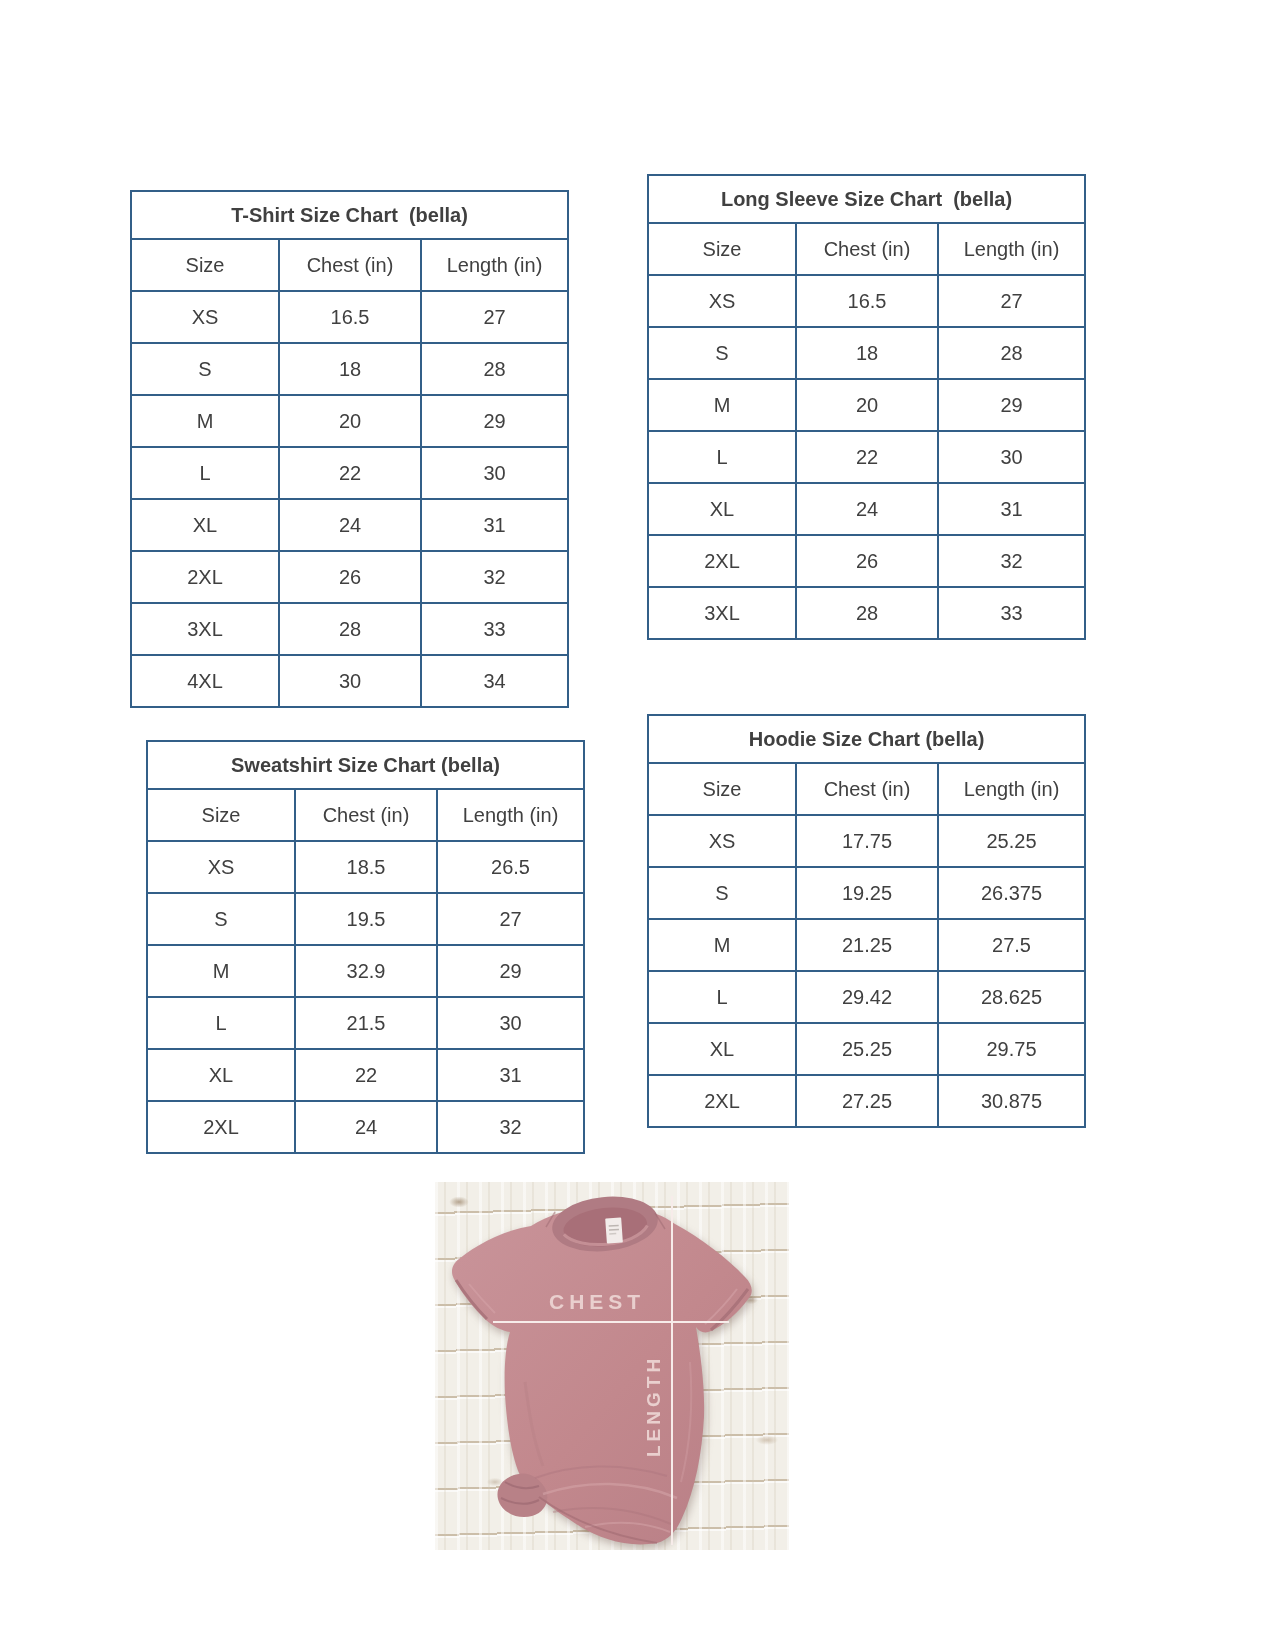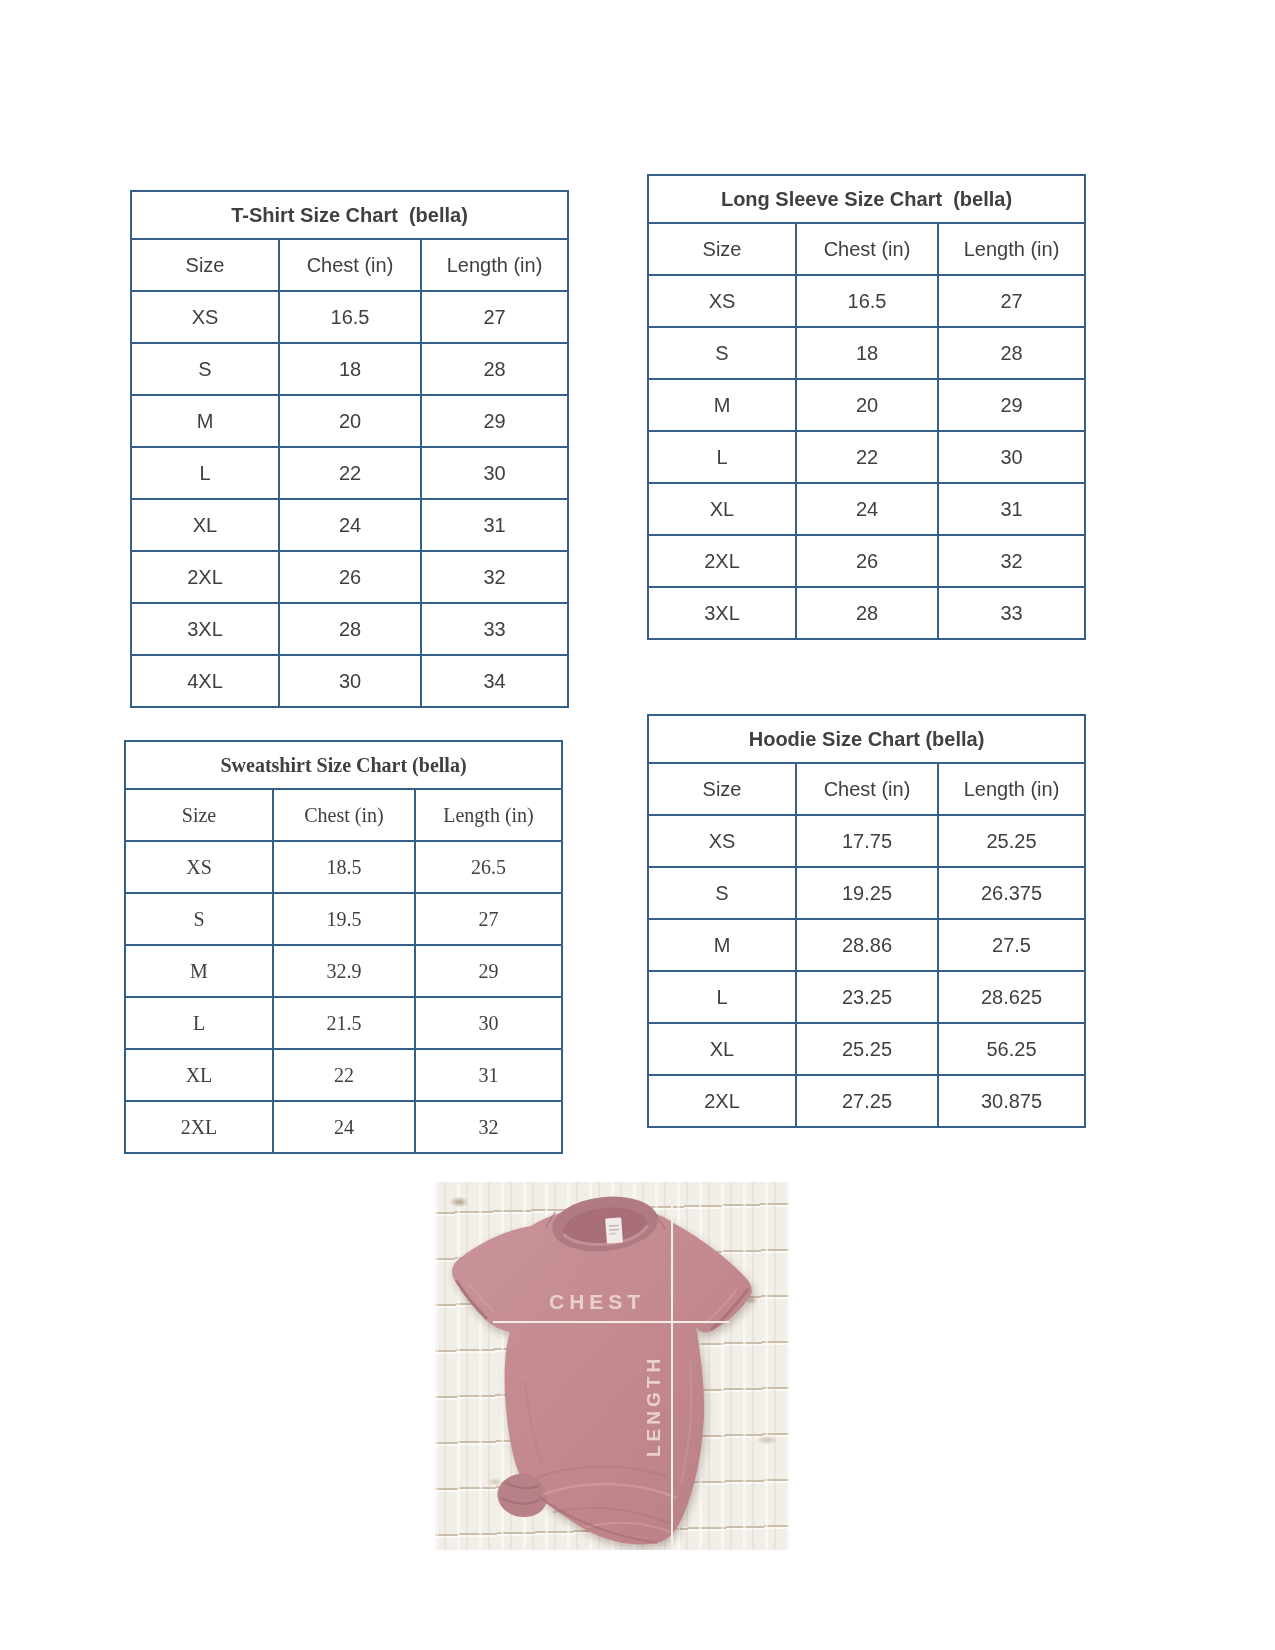--- a/index.html
+++ b/index.html
@@ -7,21 +7,21 @@
         font-family:"Liberation Sans",sans-serif;}
 
   
   table.size-table{position:absolute;border-collapse:collapse;table-layout:fixed;width:437px;
         background:#ffffff;color:#404040;font-size:20px;}
   .size-table td{border:2px solid #335f88;text-align:center;vertical-align:middle;
         height:50px;padding:0;}
   .size-table .title-row td{height:46px;font-weight:bold;white-space:pre;}
   #table-tshirt{left:130px;top:190px;}
   #table-longsleeve{left:647px;top:174px;}
-  #table-sweatshirt{left:124px;top:740px;font-family:Liberation Serif, serif;}
+  #table-sweatshirt{left:146px;top:740px;}
   #table-hoodie{left:647px;top:714px;}
 
   
   .photo{position:absolute;left:435px;top:1182px;width:354px;height:368px;overflow:hidden;}
   .wood{position:absolute;inset:0;background-color:#f2efe8;
     background-image:
       radial-gradient(14px 8px at 24px 20px, rgba(125,95,60,.55), rgba(125,95,60,0) 70%),
       radial-gradient(10px 6px at 316px 118px, rgba(130,100,65,.40), rgba(130,100,65,0) 70%),
       radial-gradient(22px 9px at 160px 346px, rgba(150,110,60,.55), rgba(150,110,60,0) 70%),
       radial-gradient(16px 7px at 332px 258px, rgba(140,105,65,.35), rgba(140,105,65,0) 70%),
@@ -222,32 +222,32 @@
         <td>17.75</td>
         <td>25.25</td>
       </tr>
       <tr>
         <td>S</td>
         <td>19.25</td>
         <td>26.375</td>
       </tr>
       <tr>
         <td>M</td>
-        <td>28.86</td>
+        <td>21.25</td>
         <td>27.5</td>
       </tr>
       <tr>
         <td>L</td>
-        <td>23.25</td>
+        <td>29.42</td>
         <td>28.625</td>
       </tr>
       <tr>
         <td>XL</td>
         <td>25.25</td>
-        <td>56.25</td>
+        <td>29.75</td>
       </tr>
       <tr>
         <td>2XL</td>
         <td>27.25</td>
         <td>30.875</td>
       </tr>
     </tbody>
   </table>
 
   <div class="photo">

